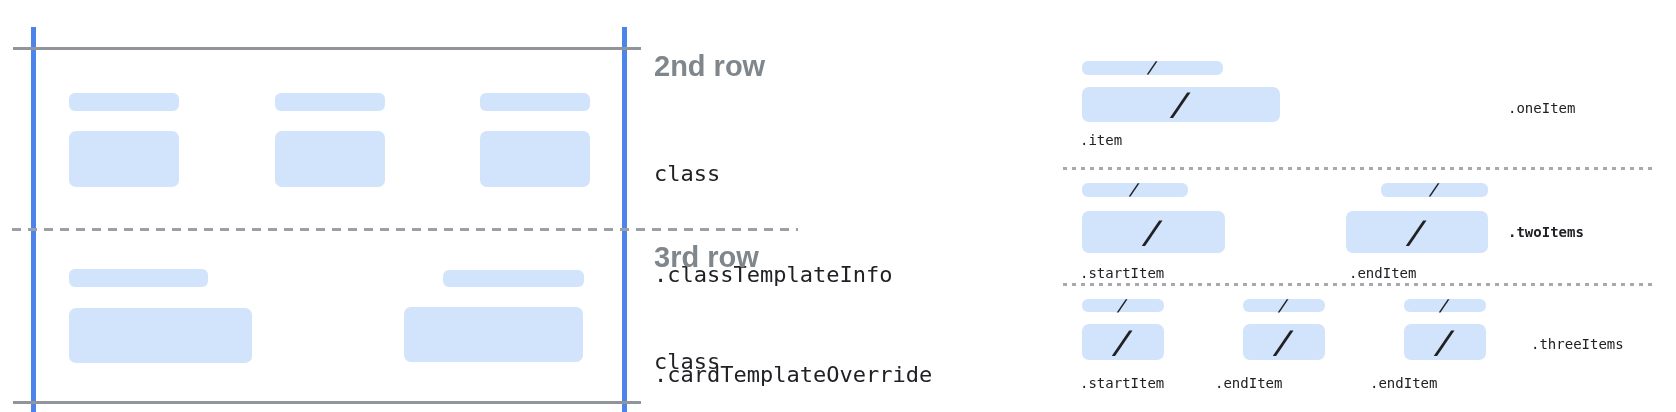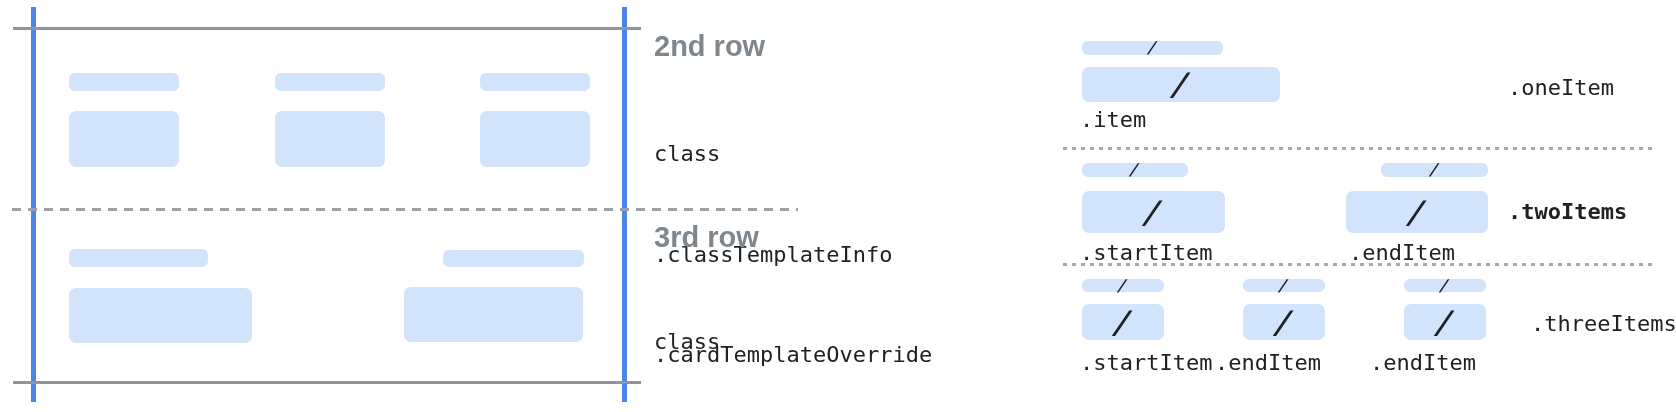--- a/index.html
+++ b/index.html
@@ -1,20 +1,20 @@
 <!DOCTYPE html>
 <html style="--bar-blue: #d2e3fc; --guide-blue: #4d84ec; --guide-gray: #919599; --dash-gray: #9aa0a6; --dot-gray: #a6a9ad; --head-gray: #7f868c; --ink: #202124;"><head>
 <meta charset="utf-8">
 <style>
   html,body{margin:0;padding:0;background:#fff;}
   .canvas{
     position:relative;width:1676px;height:412px;background:#ffffff;
     font-family:"Liberation Sans",sans-serif;overflow:hidden;
   }
-  .abs{position:absolute;}
+  .abs{position:absolute;margin-top:20px;}
   
   .vline{width:5px;background:var(--guide-blue);}
   .hline{height:3px;background:var(--guide-gray);}
   .dash-line{
     height:3px;
     background:repeating-linear-gradient(90deg,var(--dash-gray) 0 9px,transparent 9px 16px);
   }
   .dot-line{
     height:3px;
     background:repeating-linear-gradient(90deg,var(--dot-gray) 0 4px,transparent 4px 9px);
@@ -37,21 +37,21 @@
   .heading{
     color:var(--head-gray);font-size:29px;font-weight:bold;
     letter-spacing:0px;white-space:nowrap;
   }
   .code{
     color:var(--ink);font-family:"DejaVu Sans Mono",monospace;
     font-size:22px;line-height:33.5px;white-space:pre;
   }
   .mono-label{
     color:var(--ink);font-family:"DejaVu Sans Mono",monospace;
-    font-size:22px;line-height:24px;white-space:nowrap;
+    font-size:14px;line-height:24px;white-space:nowrap;
   }
 </style>
 </head>
 <body>
 
 <div class="canvas">
 
   <div>
 
     <div class="abs vline" style="left:31px;top:7px;height:395px;"></div>

